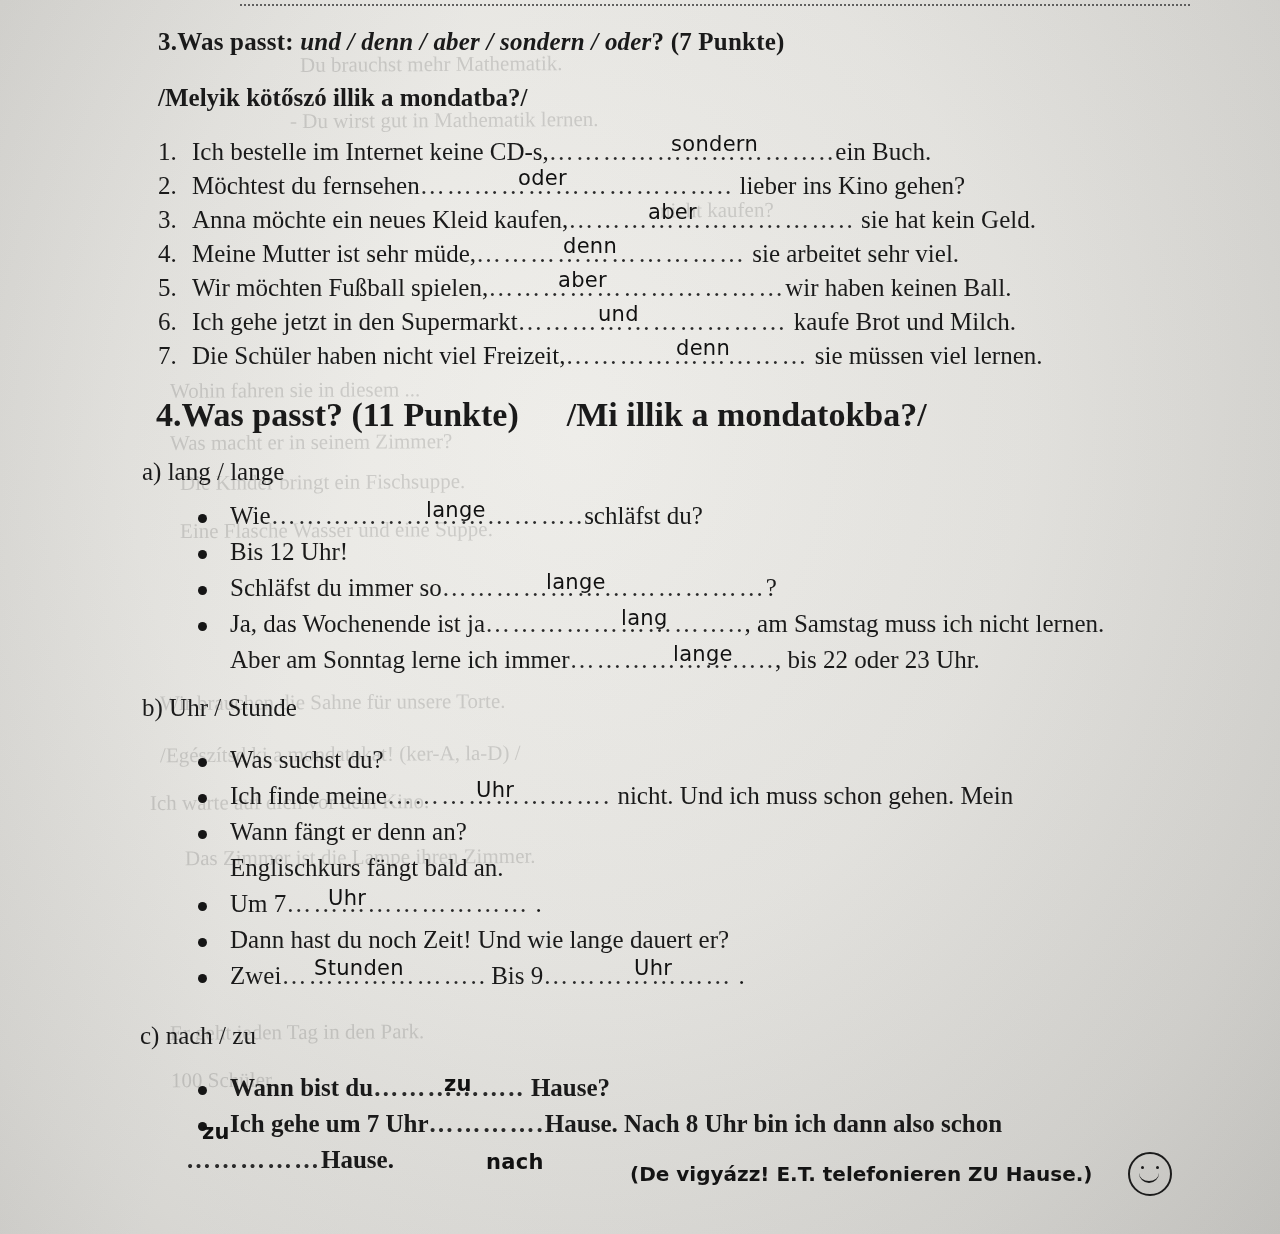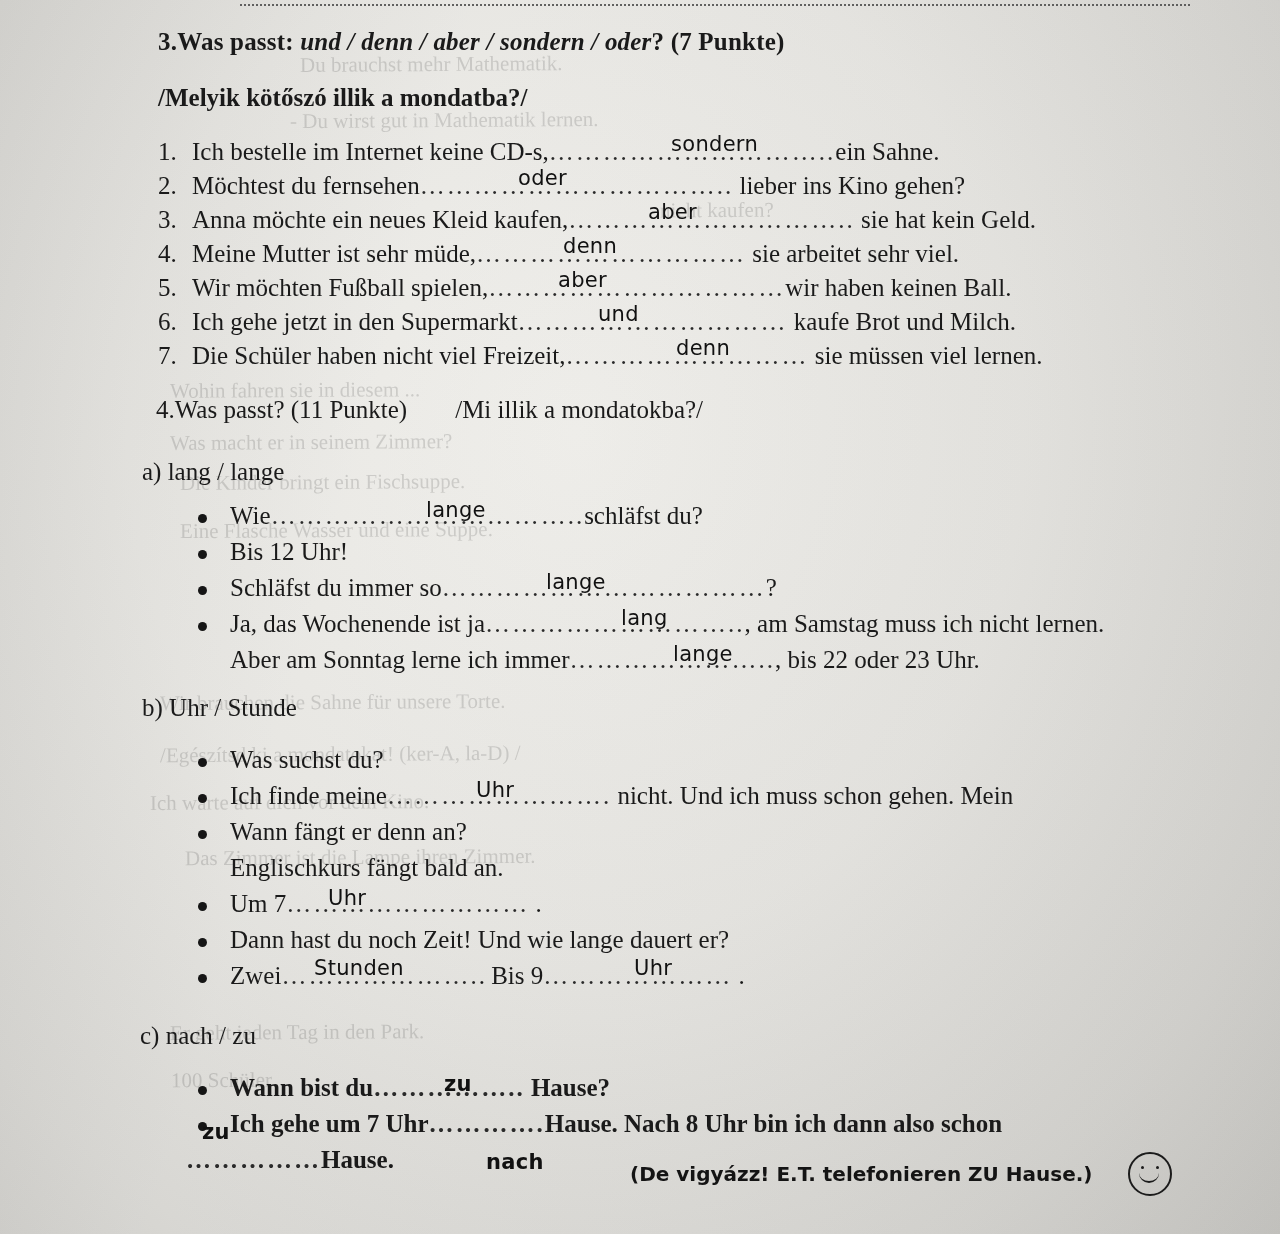--- a/index.html
+++ b/index.html
@@ -86,22 +86,22 @@
     letter-spacing: .3px;
   }
   .dots {
     display: inline-block;
     vertical-align: baseline;
     letter-spacing: 2px;
     color: #2a2a2a;
   }
 
   .sect-title {
-    font-weight: normal;
-    font-size: 25px;
+    font-weight: bold;
+    font-size: 34px;
   }
   .sect-title .right {
     margin-left: 48px;
   }
 
   .label-line { font-size: 25px; }
 
   ul.bul {
     list-style: none;
     margin: 0;
@@ -191,21 +191,21 @@
 
   <div class="blk hdr" style="left:158px; top:28px;">
     <span>3.Was passt: </span><span class="ital">und / denn / aber / sondern / oder</span><span>? (7 Punkte)</span>
   </div>
 
   <div class="blk sub" style="left:158px; top:84px;">/Melyik kötőszó illik a mondatba?/</div>
 
   <div class="blk" style="left:158px; top:138px; width:1100px;">
     <ol class="qlist">
       <li>
-        <span class="num">1.</span><span>Ich bestelle im Internet keine CD-s,</span><span class="dots">…………………………..</span><span>ein Sahne.</span>
+        <span class="num">1.</span><span>Ich bestelle im Internet keine CD-s,</span><span class="dots">…………………………..</span><span>ein Buch.</span>
         <span class="ans" style="left:490px; top:-6px;margin-left:23px;">sondern</span>
       </li>
       <li>
         <span class="num">2.</span><span>Möchtest du fernsehen</span><span class="dots"> ……………………………..</span> <span>lieber ins Kino gehen?</span>
         <span class="ans" style="left:360px; top:-6px;">oder</span>
       </li>
       <li>
         <span class="num">3.</span><span>Anna möchte ein neues  Kleid kaufen,</span><span class="dots"> …………………………..</span> <span>sie hat kein Geld.</span>
         <span class="ans" style="left:490px; top:-6px;">aber</span>
       </li>

